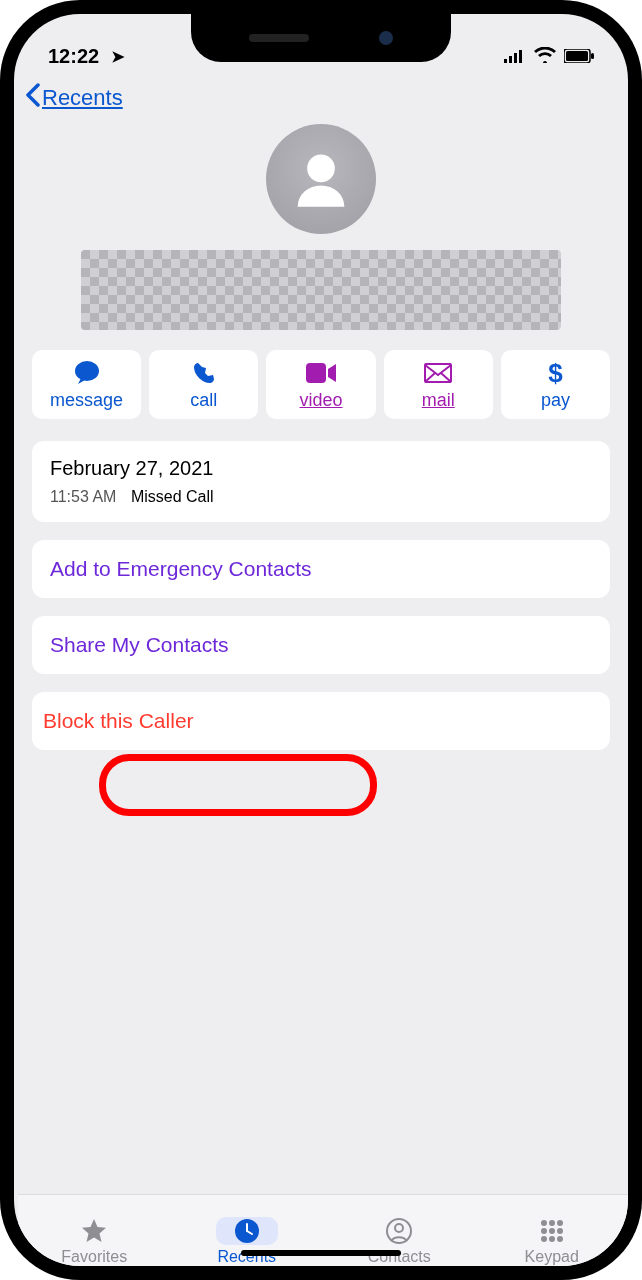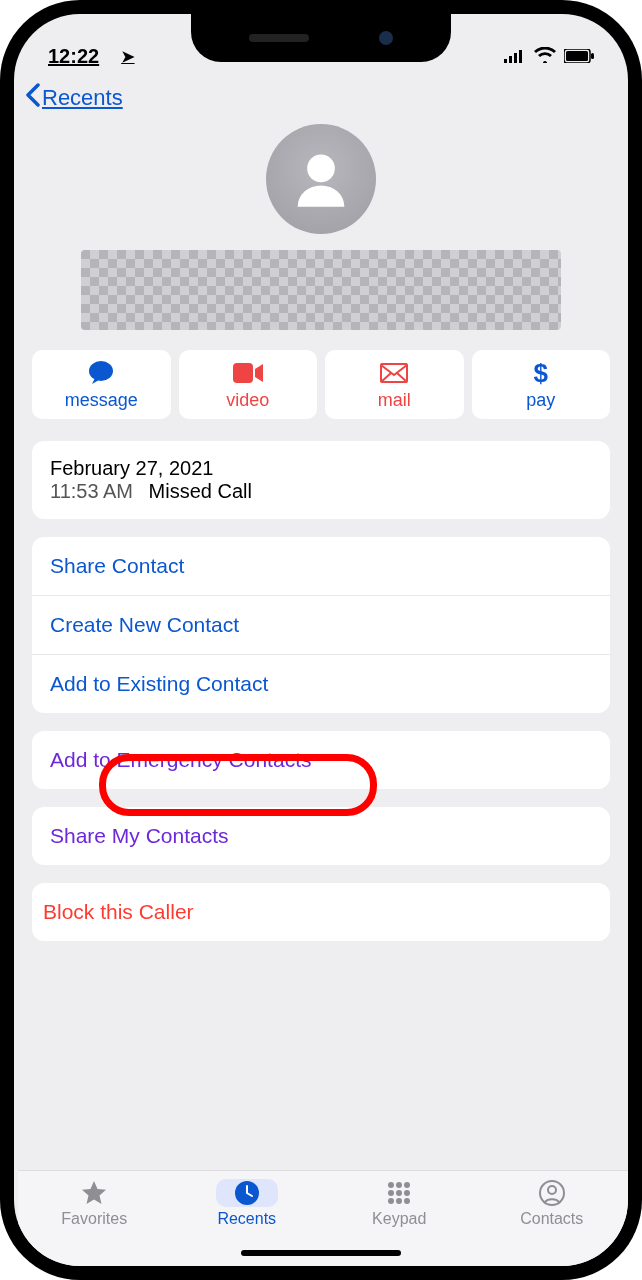--- a/index.html
+++ b/index.html
@@ -5,53 +5,53 @@
     * { margin: 0; padding: 0; box-sizing: border-box; font-family: -apple-system, BlinkMacSystemFont, "Helvetica Neue", sans-serif; }
     body { background: #fff; display: flex; justify-content: center; align-items: flex-start; }
     
     .phone { width: 642px; height: 1280px; background: #000; border-radius: 80px; padding: 14px; position: relative; }
     .phone-inner { width: 100%; height: 100%; background: #eeeef0; border-radius: 66px; overflow: hidden; position: relative; }
     .notch { position: absolute; top: 0; left: 50%; transform: translateX(-50%); width: 260px; height: 48px; background: #000; border-bottom-left-radius: 30px; border-bottom-right-radius: 30px; z-index: 100; display:flex; justify-content:center; align-items:center; gap:70px;}
     .speaker { width:60px; height:8px; background:#222; border-radius:4px;}
     .cam { width:14px; height:14px; background:#1a2d4a; border-radius:50%;}
     
     .status-bar { height: 58px; display: flex; align-items: flex-end; justify-content: space-between; padding: 0 34px 4px; font-weight:600; font-size:20px; }
-    .status-left { display:flex; align-items:center; gap:22px;text-decoration:underline;}
+    .status-left { display:flex; align-items:center; gap:12px;}
     .status-right { display:flex; align-items:center; gap:8px;}
     .loc-arrow { font-size:16px; }
     
     .nav { height: 52px; display:flex; align-items:center; padding:0 10px; }
     .back { display:flex; align-items:center; color:#0a57d0; font-size:22px; gap:2px;}
     .back-label { text-decoration: underline; }
     
     .header { text-align:center; padding:0 20px 20px;}
     .avatar { width:110px; height:110px; border-radius:50%; margin:0 auto 16px; background: radial-gradient(circle at 50% 40%, #b7b7bd, #9d9da3); display:flex; justify-content:center; align-items:center; }
     .avatar svg { width:68px; height:68px; fill:#fff;}
     .pixelated { width: 480px; height:80px; margin:0 auto; background: repeating-conic-gradient(#d0d0d4 0% 25%, #b4b4b9 25% 50%) 0 0/18px 18px; filter: blur(0.3px); border-radius:4px;}
     
     .quick { display:flex; gap:8px; padding:0 18px; margin-bottom:22px;}
     .qbtn { flex:1; background:#fff; border-radius:10px; display:flex; flex-direction:column; align-items:center; justify-content:center; padding:10px 2px 8px; gap:4px; }
     .qbtn .ic { height:26px; display:flex; align-items:center; justify-content:center; }
     .qbtn .lbl { font-size:18px; }
     .blue { color:#0a57d0; }
-    .grey { color:#ef4444; }
+    .grey { color:#a21caf;text-decoration:underline; }
     
     .card { background:#fff; border-radius:12px; margin:0 18px 18px; }
     .history { padding:16px 18px;}
-    .hist-date { font-size:20px; font-weight:500; }
-    .hist-line { font-size:20px;}
+    .hist-date { font-size:20px; font-weight:500; margin-bottom:8px;}
+    .hist-line { font-size:16px;}
     .hist-time { color:#555; margin-right:10px;}
     .list-item { color:#0a57d0; font-size:21px; padding:17px 18px; border-bottom:1px solid #e8e8ea;}
     .list-item:last-child { border-bottom:none;}
     .list-single { color:#6d28d9; font-size:21px; padding:17px 18px;}
     .danger { color:#ff3b30;padding-left:11px; }
     
     .highlight { position:absolute; border:7px solid #ff0000; border-radius:30px; width:278px; height:62px; left:85px; top:740px; z-index:50; pointer-events:none;}
     
-    .tabbar { position:absolute; bottom:0; left:4px; right:0; height:96px; background:rgba(245,245,248,0.97); border-top:1px solid #dcdcdf; display:flex; justify-content:space-around; align-items:flex-start; padding-top:8px;}
+    .tabbar { position:absolute; bottom:0; left:4px; right:0; height:72px; background:rgba(245,245,248,0.97); border-top:1px solid #dcdcdf; display:flex; justify-content:space-around; align-items:flex-end; padding-top:8px;}
     .tab { flex:1; display:flex; flex-direction:column; align-items:center; gap:3px; color:#8e8e93;}
     .tab.active { color:#0a57d0;}
     .tab.active .tab-pill { background:#dfe5fa; border-radius:10px; padding:4px 18px;}
     .tab .ic { height:28px; display:flex; align-items:center; font-size:13px;}
     .home-ind { position:absolute; bottom:10px; left:50%; transform:translateX(-50%); width:160px; height:6px; background:#000; border-radius:3px;}
   </style>
 </head>
 <body>
 
 <div class="phone">
@@ -108,20 +108,28 @@
       <div class="qbtn">
         <div class="ic blue">
             <svg width="28" height="26" viewBox="0 0 28 26" fill="currentColor">
               <ellipse cx="14" cy="11" rx="12" ry="10"></ellipse>
               <path d="M8 18 l-3 6 l7-4 z"></path>
             </svg>
           </div>
         <div class="lbl blue">message</div>
       </div>
       <div class="qbtn">
+        <div class="ic blue">
+            <svg width="24" height="24" viewBox="0 0 24 24" fill="currentColor">
+              <path d="M6 2 c-2 0-4 2-4 4 0 8 8 16 16 16 2 0 4-2 4-4 l-1-4-5 1-3-3 1-5-4-1z"></path>
+            </svg>
+          </div>
+        <div class="lbl blue">call</div>
+      </div>
+      <div class="qbtn">
         <div class="ic grey">
             <svg width="30" height="20" viewBox="0 0 30 20" fill="currentColor">
               <rect x="0" y="0" width="20" height="20" rx="4"></rect>
               <path d="M22 6 l8-5 v18 l-8-5 z"></path>
             </svg>
           </div>
         <div class="lbl grey">video</div>
       </div>
       <div class="qbtn">
         <div class="ic grey">
@@ -139,25 +147,20 @@
     </div>
 
     <div class="card history">
       <div class="hist-date">February 27, 2021</div>
       <div class="hist-line">
         <span class="hist-time">11:53 AM</span>
         <span style="font-weight:500;">Missed Call</span>
       </div>
     </div>
 
-    <div class="card">
-      <div class="list-item">Share Contact</div>
-      <div class="list-item">Create New Contact</div>
-      <div class="list-item">Add to Existing Contact</div>
-    </div>
 
     <div class="card">
       <div class="list-single">Add to Emergency Contacts</div>
     </div>
 
     <div class="card">
       <div class="list-single">Share My Contacts</div>
     </div>
 
     <div class="card">
@@ -176,43 +179,43 @@
         <div>Favorites</div>
       </div>
       <div class="tab active">
         <div class="ic tab-pill">
             <svg width="26" height="26" viewBox="0 0 26 26" fill="currentColor">
               <circle cx="13" cy="13" r="12"></circle>
               <path d="M13 6 v7 l5 3" stroke="#fff" stroke-width="2" fill="none" stroke-linecap="round"></path>
             </svg>
           </div>
         <div>Recents</div>
+      </div>
+      <div class="tab">
+        <div class="ic">
+            <svg width="26" height="26" viewBox="0 0 26 26" fill="none" stroke="currentColor" stroke-width="2">
+              <circle cx="13" cy="13" r="12"></circle>
+              <circle cx="13" cy="10" r="4"></circle>
+              <path d="M5 23 a9 7 0 0 1 16 0"></path>
+            </svg>
+          </div>
+        <div>Contacts</div>
       </div>
       <div class="tab">
         <div class="ic">
             <svg width="26" height="26" viewBox="0 0 26 26" fill="currentColor">
               <circle cx="5" cy="5" r="3"></circle>
               <circle cx="13" cy="5" r="3"></circle>
               <circle cx="21" cy="5" r="3"></circle>
               <circle cx="5" cy="13" r="3"></circle>
               <circle cx="13" cy="13" r="3"></circle>
               <circle cx="21" cy="13" r="3"></circle>
               <circle cx="5" cy="21" r="3"></circle>
               <circle cx="13" cy="21" r="3"></circle>
               <circle cx="21" cy="21" r="3"></circle>
             </svg>
           </div>
         <div>Keypad</div>
       </div>
-      <div class="tab">
-        <div class="ic">
-            <svg width="26" height="26" viewBox="0 0 26 26" fill="none" stroke="currentColor" stroke-width="2">
-              <circle cx="13" cy="13" r="12"></circle>
-              <circle cx="13" cy="10" r="4"></circle>
-              <path d="M5 23 a9 7 0 0 1 16 0"></path>
-            </svg>
-          </div>
-        <div>Contacts</div>
-      </div>
     </div>
     <div class="home-ind"></div>
   </div>
 </div>
 
 </body></html>

